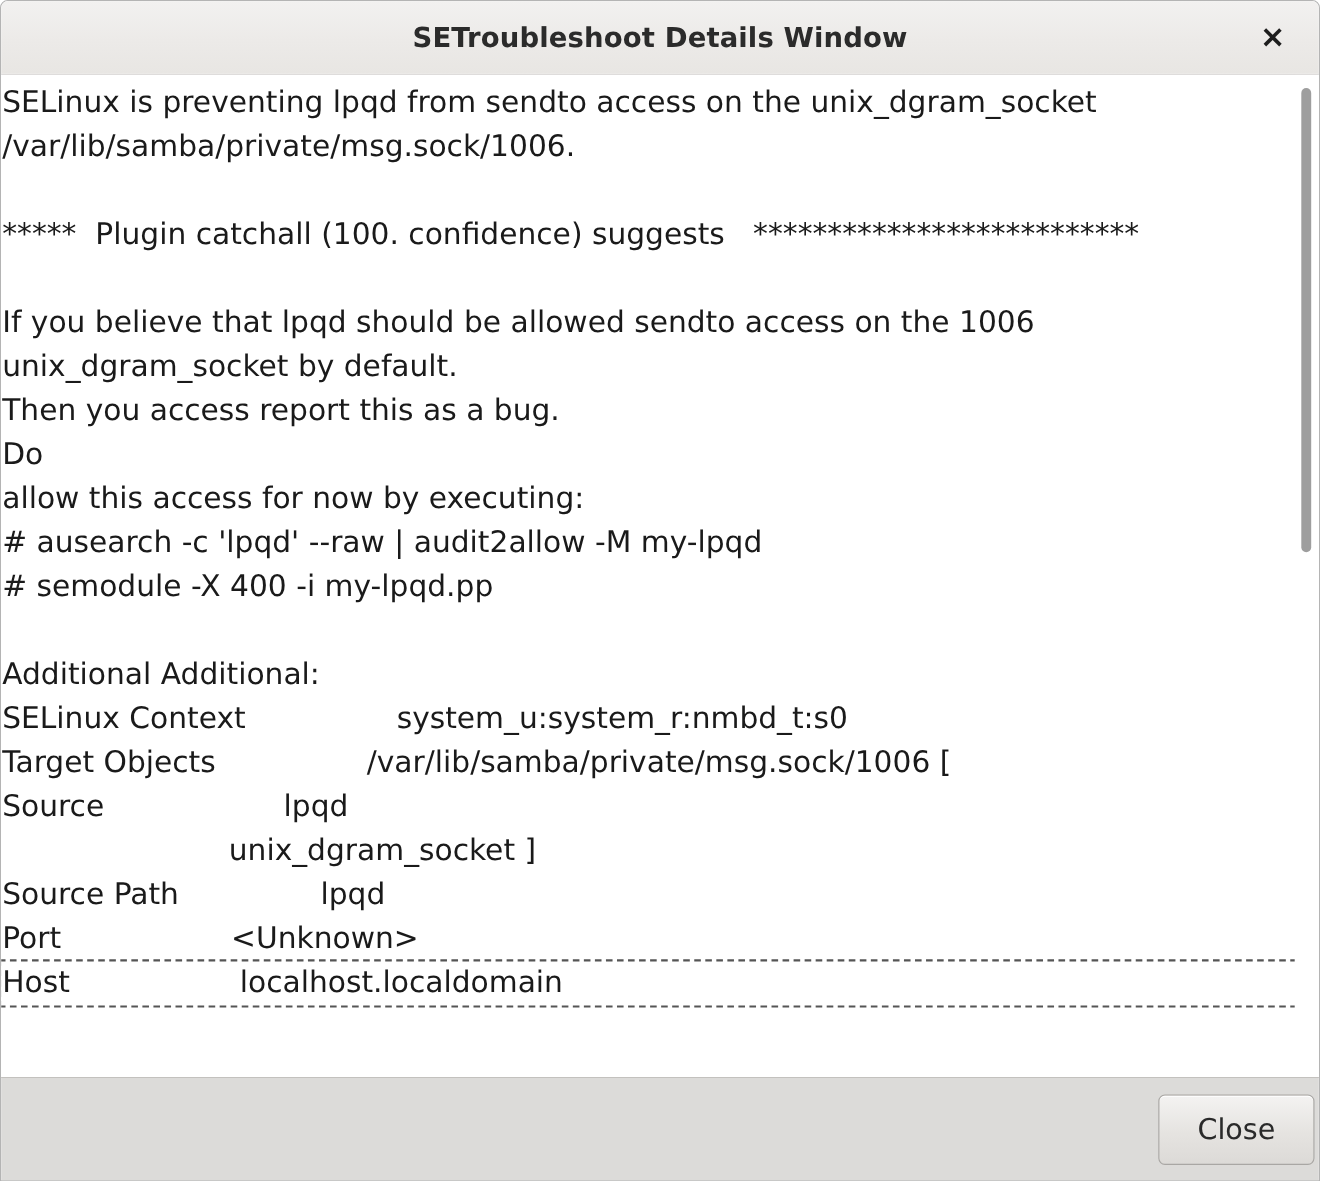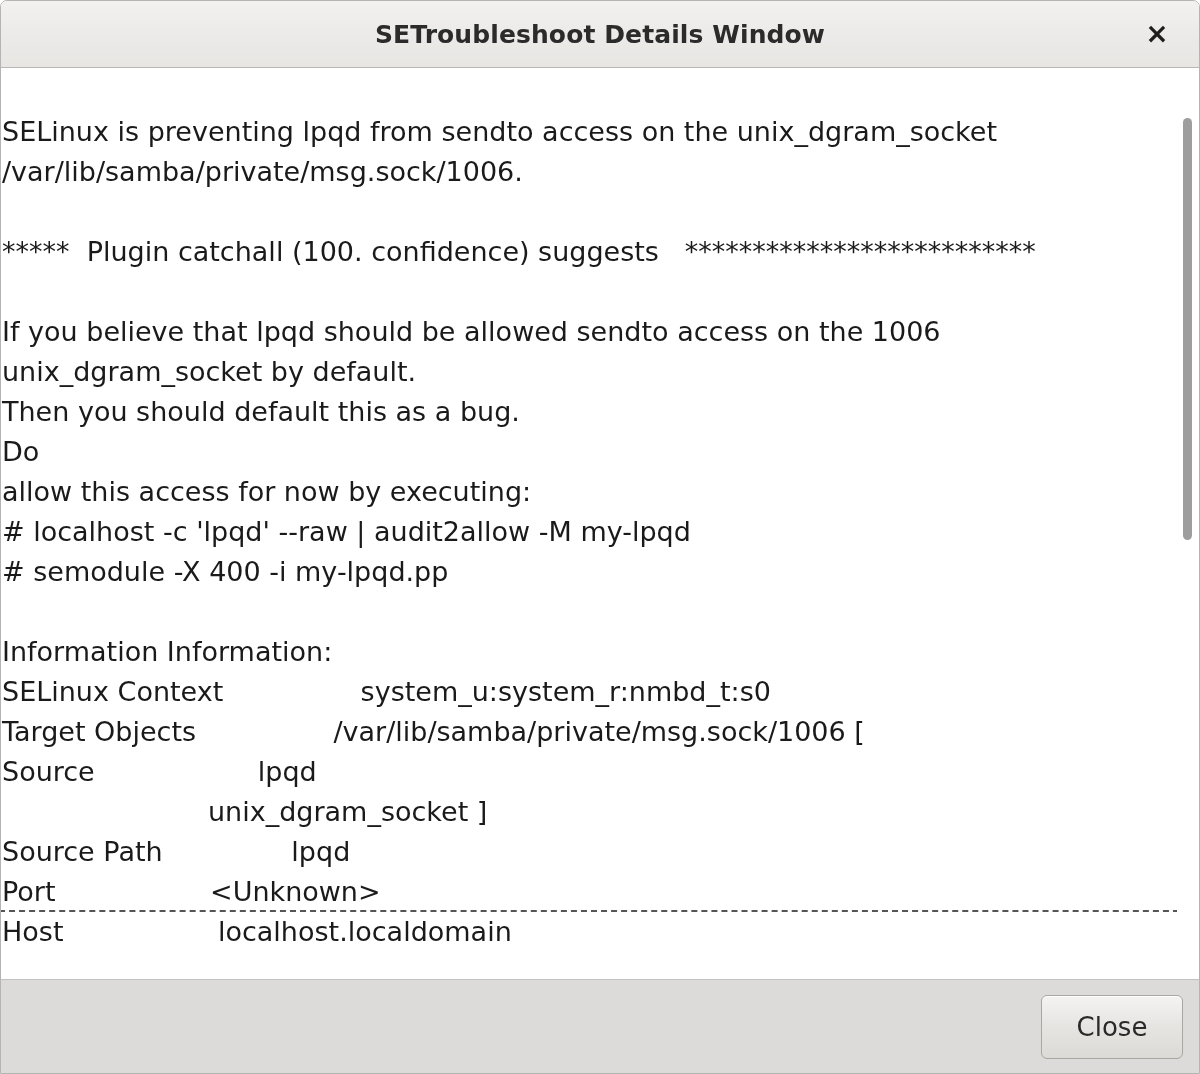--- a/index.html
+++ b/index.html
@@ -16,21 +16,20 @@
     position: relative;
     width: 1200px;
     height: 1074px;
     box-sizing: border-box;
     background: #ffffff;
     border: 1px solid #b4b4b4;
     border-radius: 7px 7px 0 0;
     overflow: hidden;
     display: flex;
     flex-direction: column;
-    gap: 38px;
   }
 
   
   .titlebar {
     position: relative;
     flex: 0 0 auto;
     height: 66px;
     background: linear-gradient(to bottom, #f2f1f0 0%, #eceae8 55%, #e8e6e3 100%);
     border-bottom: 1px solid #b9b7b4;
     border-radius: 6px 6px 0 0;
@@ -119,21 +118,21 @@
 
   
   .footer {
     flex: 0 0 auto;
     height: 94px;
     background: #dcdbd9;
     border-top: 1px solid #c3c1be;
     display: flex;
     align-items: center;
     justify-content: flex-end;
-    padding-right: 16px;
+    padding-right: 4px;
     box-sizing: border-box;
   }
   .btn-close {
     min-width: 142px;
     height: 64px;
     padding: 0 26px;
     font-size: 26px;
     color: #2a2a2a;
     background: linear-gradient(to bottom, #f4f3f2 0%, #e6e4e1 52%, #dcdad7 100%);
     border: 1px solid #a9a7a4;
@@ -153,27 +152,27 @@
     <div class="close-x">×</div>
   </div>
 
   <div class="textview-wrap">
     <div class="textview" id="textview">
         <div class="tline wrapline">SELinux is preventing lpqd from sendto access on the unix_dgram_socket /var/lib/samba/private/msg.sock/1006.</div>
         <div class="tline blank"> </div>
         <div class="tline">*****  Plugin catchall (100. confidence) suggests   **************************</div>
         <div class="tline blank"> </div>
         <div class="tline wrapline">If you believe that lpqd should be allowed sendto access on the 1006 unix_dgram_socket by default.</div>
-        <div class="tline">Then you should default this as a bug.</div>
+        <div class="tline">Then you access report this as a bug.</div>
         <div class="tline">Do</div>
         <div class="tline">allow this access for now by executing:</div>
-        <div class="tline"># localhost -c 'lpqd' --raw | audit2allow -M my-lpqd</div>
+        <div class="tline"># ausearch -c 'lpqd' --raw | audit2allow -M my-lpqd</div>
         <div class="tline"># semodule -X 400 -i my-lpqd.pp</div>
         <div class="tline blank"> </div>
-        <div class="tline">Information Information:</div>
+        <div class="tline">Additional Additional:</div>
         <div class="tline">SELinux Context                system_u:system_r:nmbd_t:s0</div>
         <div class="tline">Target Objects                /var/lib/samba/private/msg.sock/1006 [</div>
         <div class="tline">Source                   lpqd</div>
         <div class="tline">                        unix_dgram_socket ]</div>
         <div class="tline">Source Path               lpqd</div>
         <div class="tline">Port                  &lt;Unknown&gt;</div>
         <div class="tline focus-row">Host                  localhost.localdomain</div>
       </div>
 
     <div class="vscroll">

